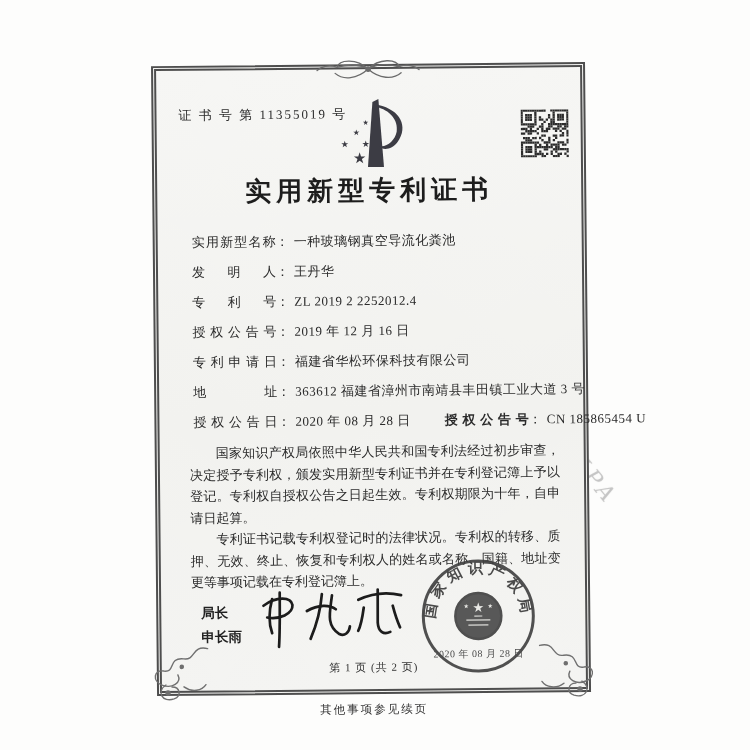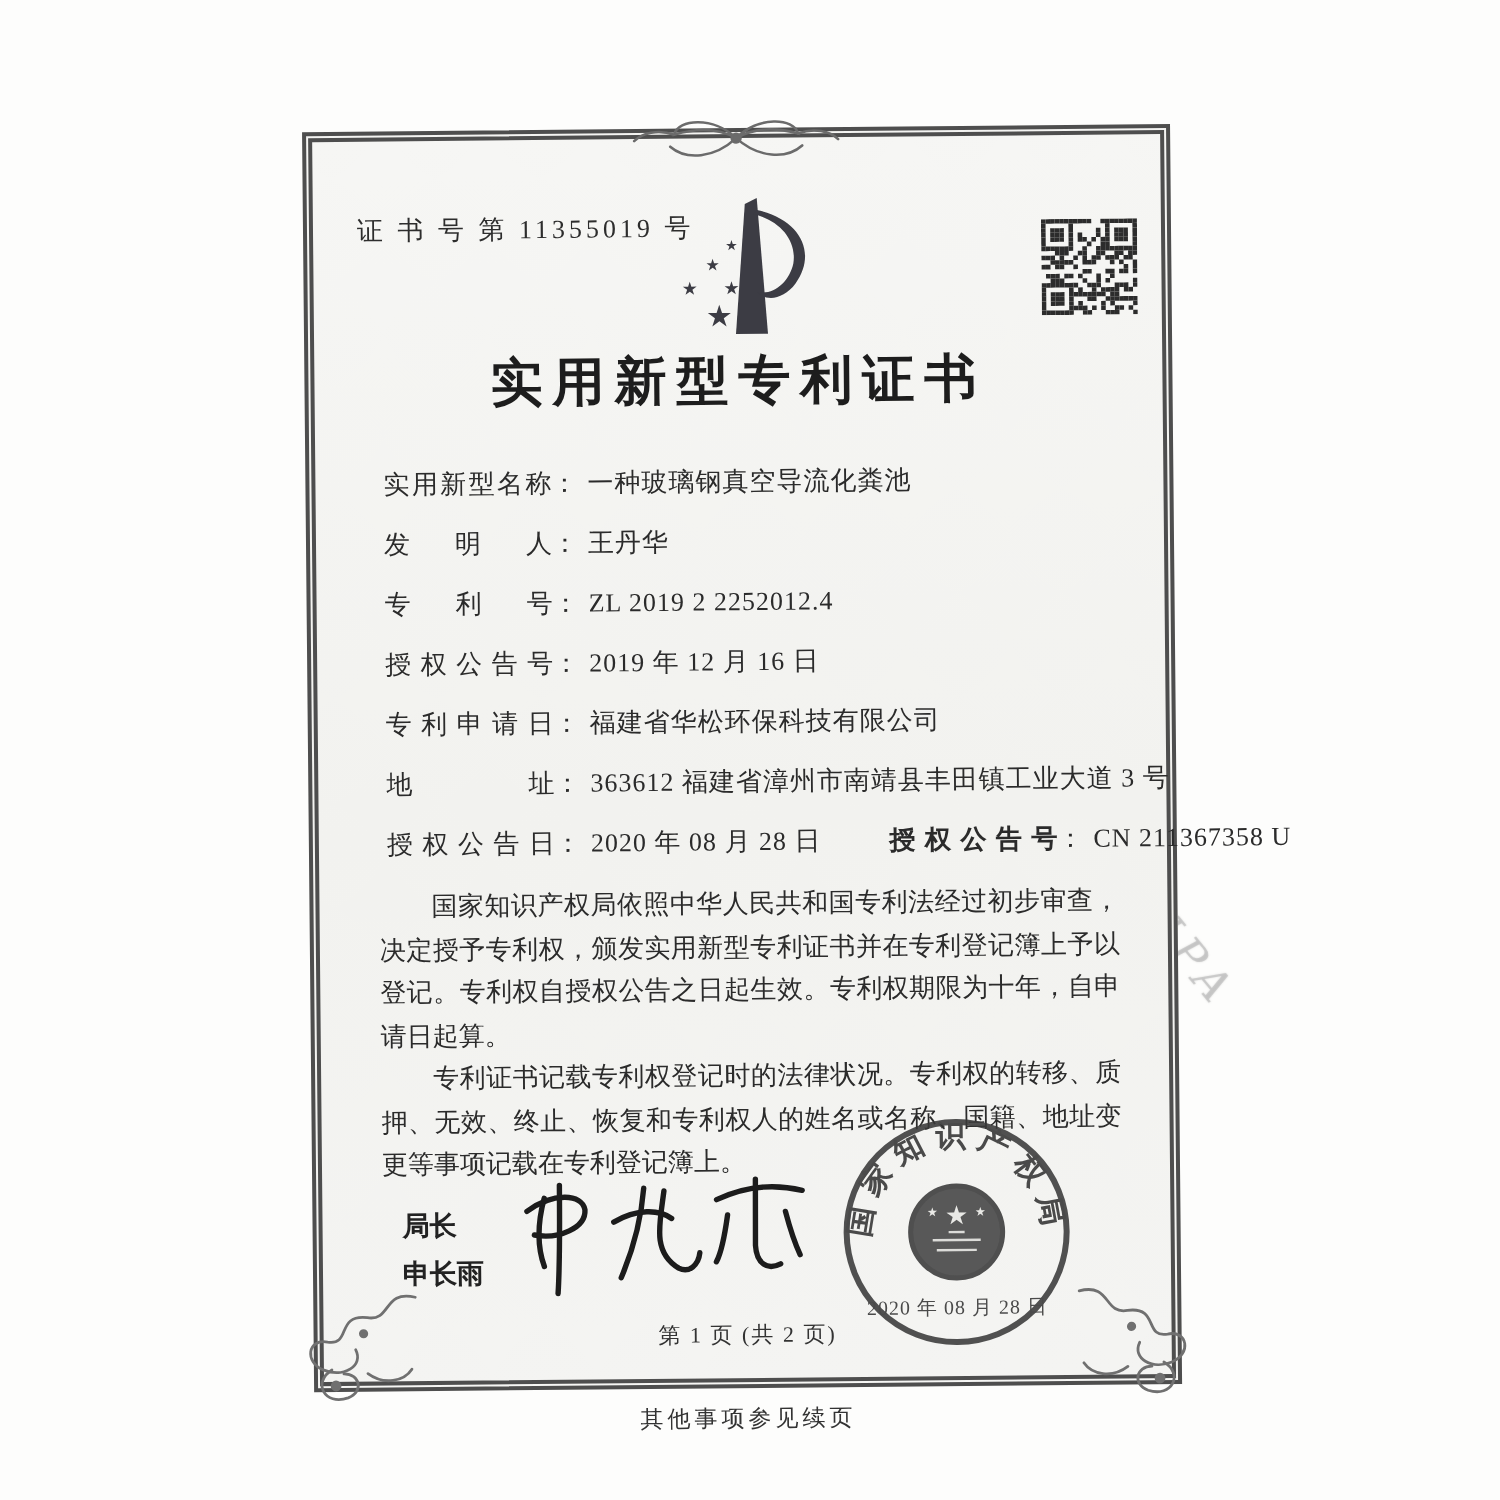--- a/index.html
+++ b/index.html
@@ -355,21 +355,21 @@
       <div class="row">
         <span class="flabel">授权公告号</span><span class="colon">：</span><span class="fval">2019 年 12 月 16 日</span>
       </div>
       <div class="row">
         <span class="flabel">专利申请日</span><span class="colon">：</span><span class="fval">福建省华松环保科技有限公司</span>
       </div>
       <div class="row">
         <span class="flabel">地址</span><span class="colon">：</span><span class="fval">363612 福建省漳州市南靖县丰田镇工业大道 3 号</span>
       </div>
       <div class="row">
-        <span class="flabel">授权公告日</span><span class="colon">：</span><span class="fval">2020 年 08 月 28 日</span><span class="flabel grant-second">授权公告号</span><span class="colon">：</span><span class="fval">CN 211367358 U</span>
+        <span class="flabel">授权公告日</span><span class="colon">：</span><span class="fval">2020 年 08 月 28 日</span><span class="flabel grant-second">授权公告号</span><span class="colon">：</span><span class="fval">CN 185865454 U</span>
       </div>
     </div>
 
     <div class="paras">
       <p>国家知识产权局依照中华人民共和国专利法经过初步审查，决定授予专利权，颁发实用新型专利证书并在专利登记簿上予以登记。专利权自授权公告之日起生效。专利权期限为十年，自申请日起算。</p>
       <p>专利证书记载专利权登记时的法律状况。专利权的转移、质押、无效、终止、恢复和专利权人的姓名或名称、国籍、地址变更等事项记载在专利登记簿上。</p>
     </div>
 
     <div class="signer">
       <div>局长</div>

